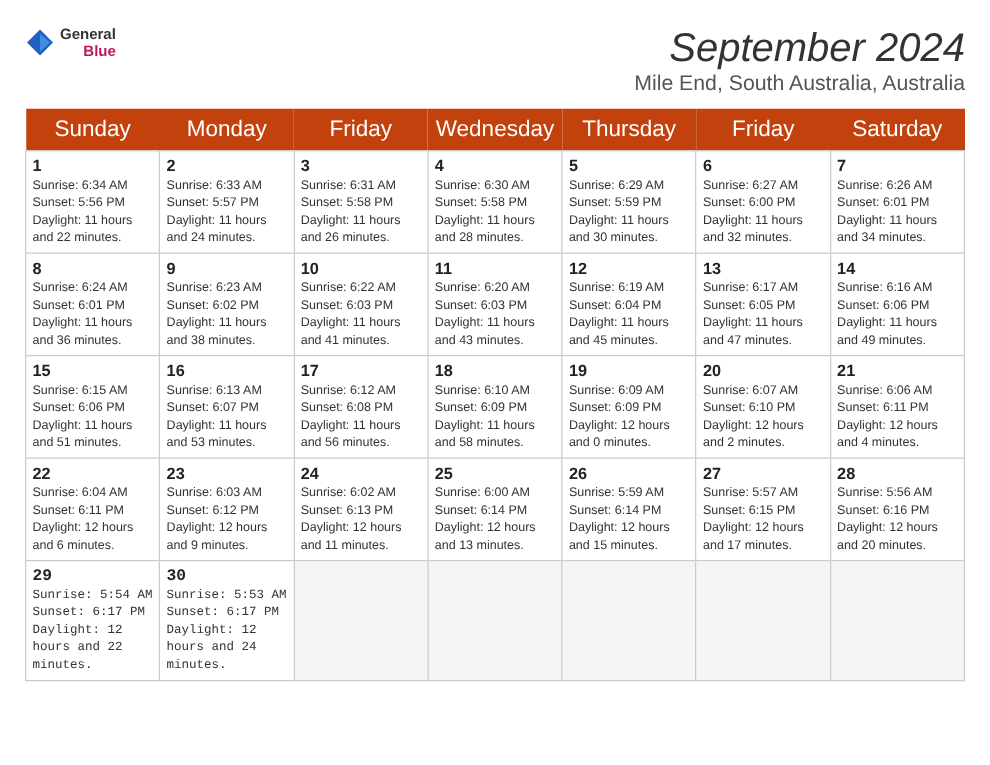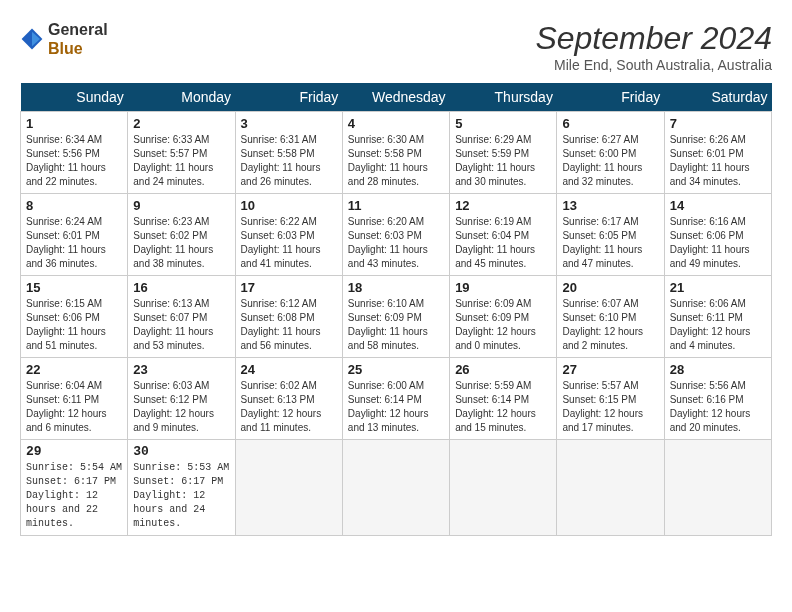--- a/index.html
+++ b/index.html
@@ -15,55 +15,56 @@
       justify-content: space-between;
       align-items: flex-start;
       margin-bottom: 10px;
     }
     .logo {
       display: flex;
       align-items: center;
       gap: 4px;
     }
     .logo-text {
-      font-size: 16px;
+      font-size: 12px;
       font-weight: bold;
       line-height: 1.2;
+      text-align: right;
     }
     .logo-general { color: #333; }
-    .logo-blue { color: #a16207; }
+    .logo-blue { color: #be185d; }
     .logo-icon {
       width: 24px;
       height: 24px;
     }
     .title-block {
       text-align: right;
     }
     .month-title {
       font-size: 32px;
       color: #333;
       font-weight: normal;
       font-style: italic;
     }
     .subtitle {
-      font-size: 14px;
+      font-size: 17px;
       color: #555;
       text-align: right;
     }
     table {
       width: 100%;
       border-collapse: collapse;
       font-size: 11px;
     }
     th {
-      background-color: #0c4a6e;
+      background-color: #c2410c;
       color: #fff;
       padding: 6px 4px;
-      text-align: right;
-      font-size: 14px;
+      text-align: center;
+      font-size: 18px;
       font-weight: normal;
     }
     td {
       border: 1px solid #ccc;
       vertical-align: top;
       padding: 4px 5px;
       width: calc(100% / 7);
       min-height: 80px;
       background: #fff;
     }

